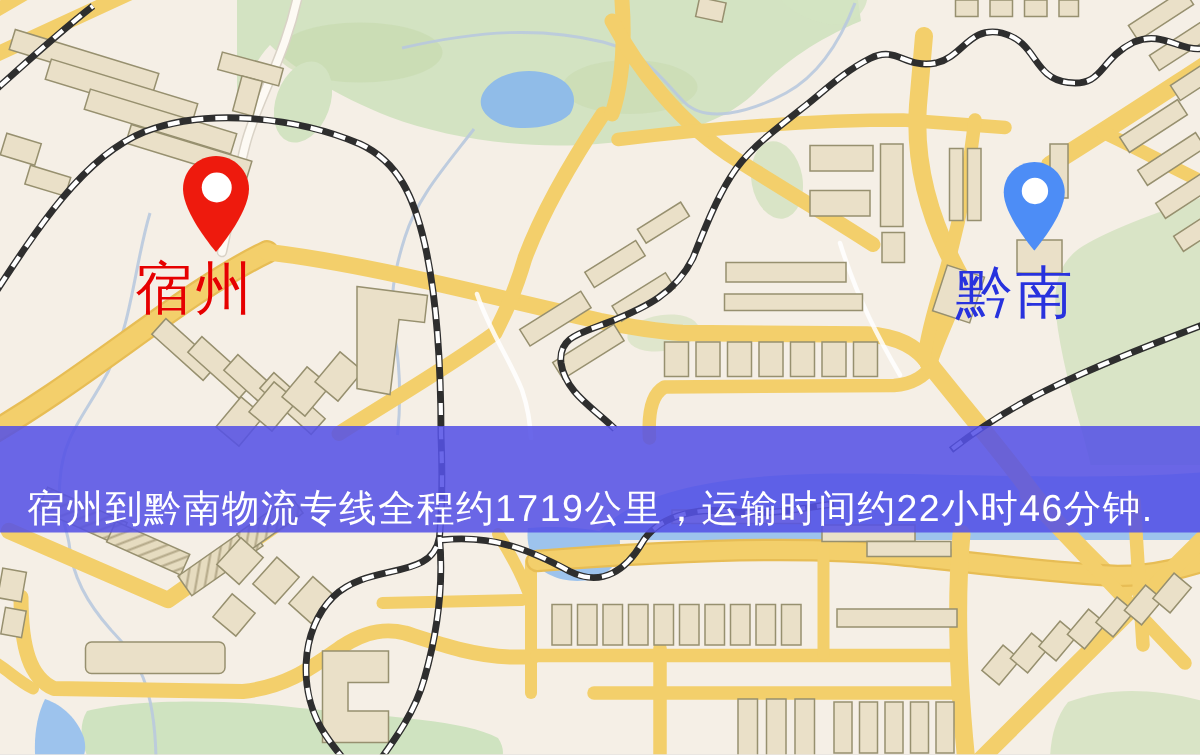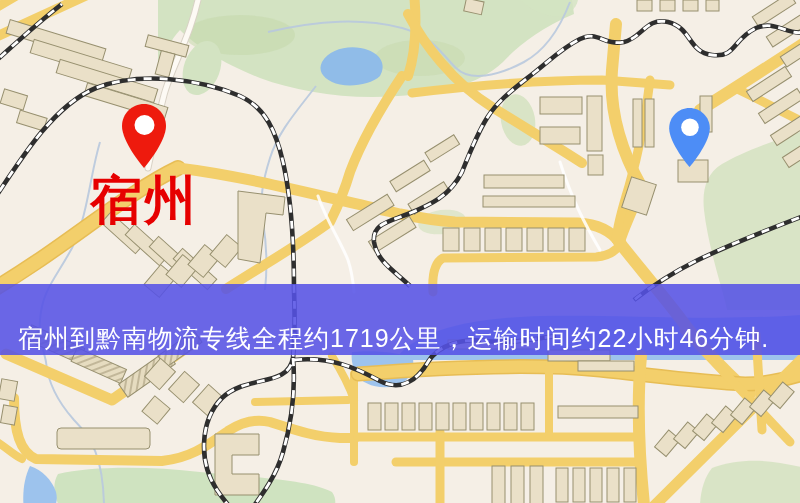--- a/index.html
+++ b/index.html
@@ -1,21 +1,21 @@
 <!DOCTYPE html>
 <html><head>
 <meta charset="utf-8">
 <style>
   html,body{margin:0;padding:0;background:#ddd;}
   body{font-family:"Liberation Sans","DejaVu Sans",sans-serif;}
   .screen{position:relative;width:800px;height:503px;overflow:hidden;background:#f5efe6;}
   .map-svg{position:absolute;left:0;top:0;width:800px;height:503px;display:block;}
   .marker{position:absolute;pointer-events:auto;}
   .marker svg{display:block;}
-  .place-label{position:absolute;font-weight:bold;font-size:52px;line-height:1;
+  .place-label{position:absolute;font-weight:normal;font-size:38px;line-height:1;
     letter-spacing:2px;white-space:nowrap;text-shadow:0 0 1px rgba(255,255,255,.4);}
   .label-origin{left:90px;top:174px;color:#e60000;}
   .label-destination{left:637px;top:177px;color:#2832dd;}
   .banner{position:absolute;left:0;top:284px;width:800px;height:71px;
     background:rgba(85,82,230,0.87);display:flex;align-items:flex-end;}
   .banner-text{color:#ffffff;font-size:25px;letter-spacing:1px;padding-left:18px;
     white-space:nowrap;}
 </style>
 </head>
 <body>
@@ -223,18 +223,19 @@
 
   <div class="marker" style="left:667px;top:107px;">
     <svg width="45" height="61" viewBox="0 0 46 66">
       <path fill="#4d8df6" d="M23 1 C10.8 1 1 10.8 1 23 C1 39.5 23 65 23 65 C23 65 45 39.5 45 23 C45 10.8 35.2 1 23 1 Z"></path>
       <circle cx="23.5" cy="22" r="9.5" fill="#ffffff"></circle>
     </svg>
   </div>
 
   <div class="place-label label-origin">宿州</div>
 
+  <div class="place-label label-destination">黔南</div>
 
   <div class="banner">
     <div class="banner-text">宿州到黔南物流专线全程约1719公里，运输时间约22小时46分钟.</div>
   </div>
 
 </div>
 
 </body></html>

